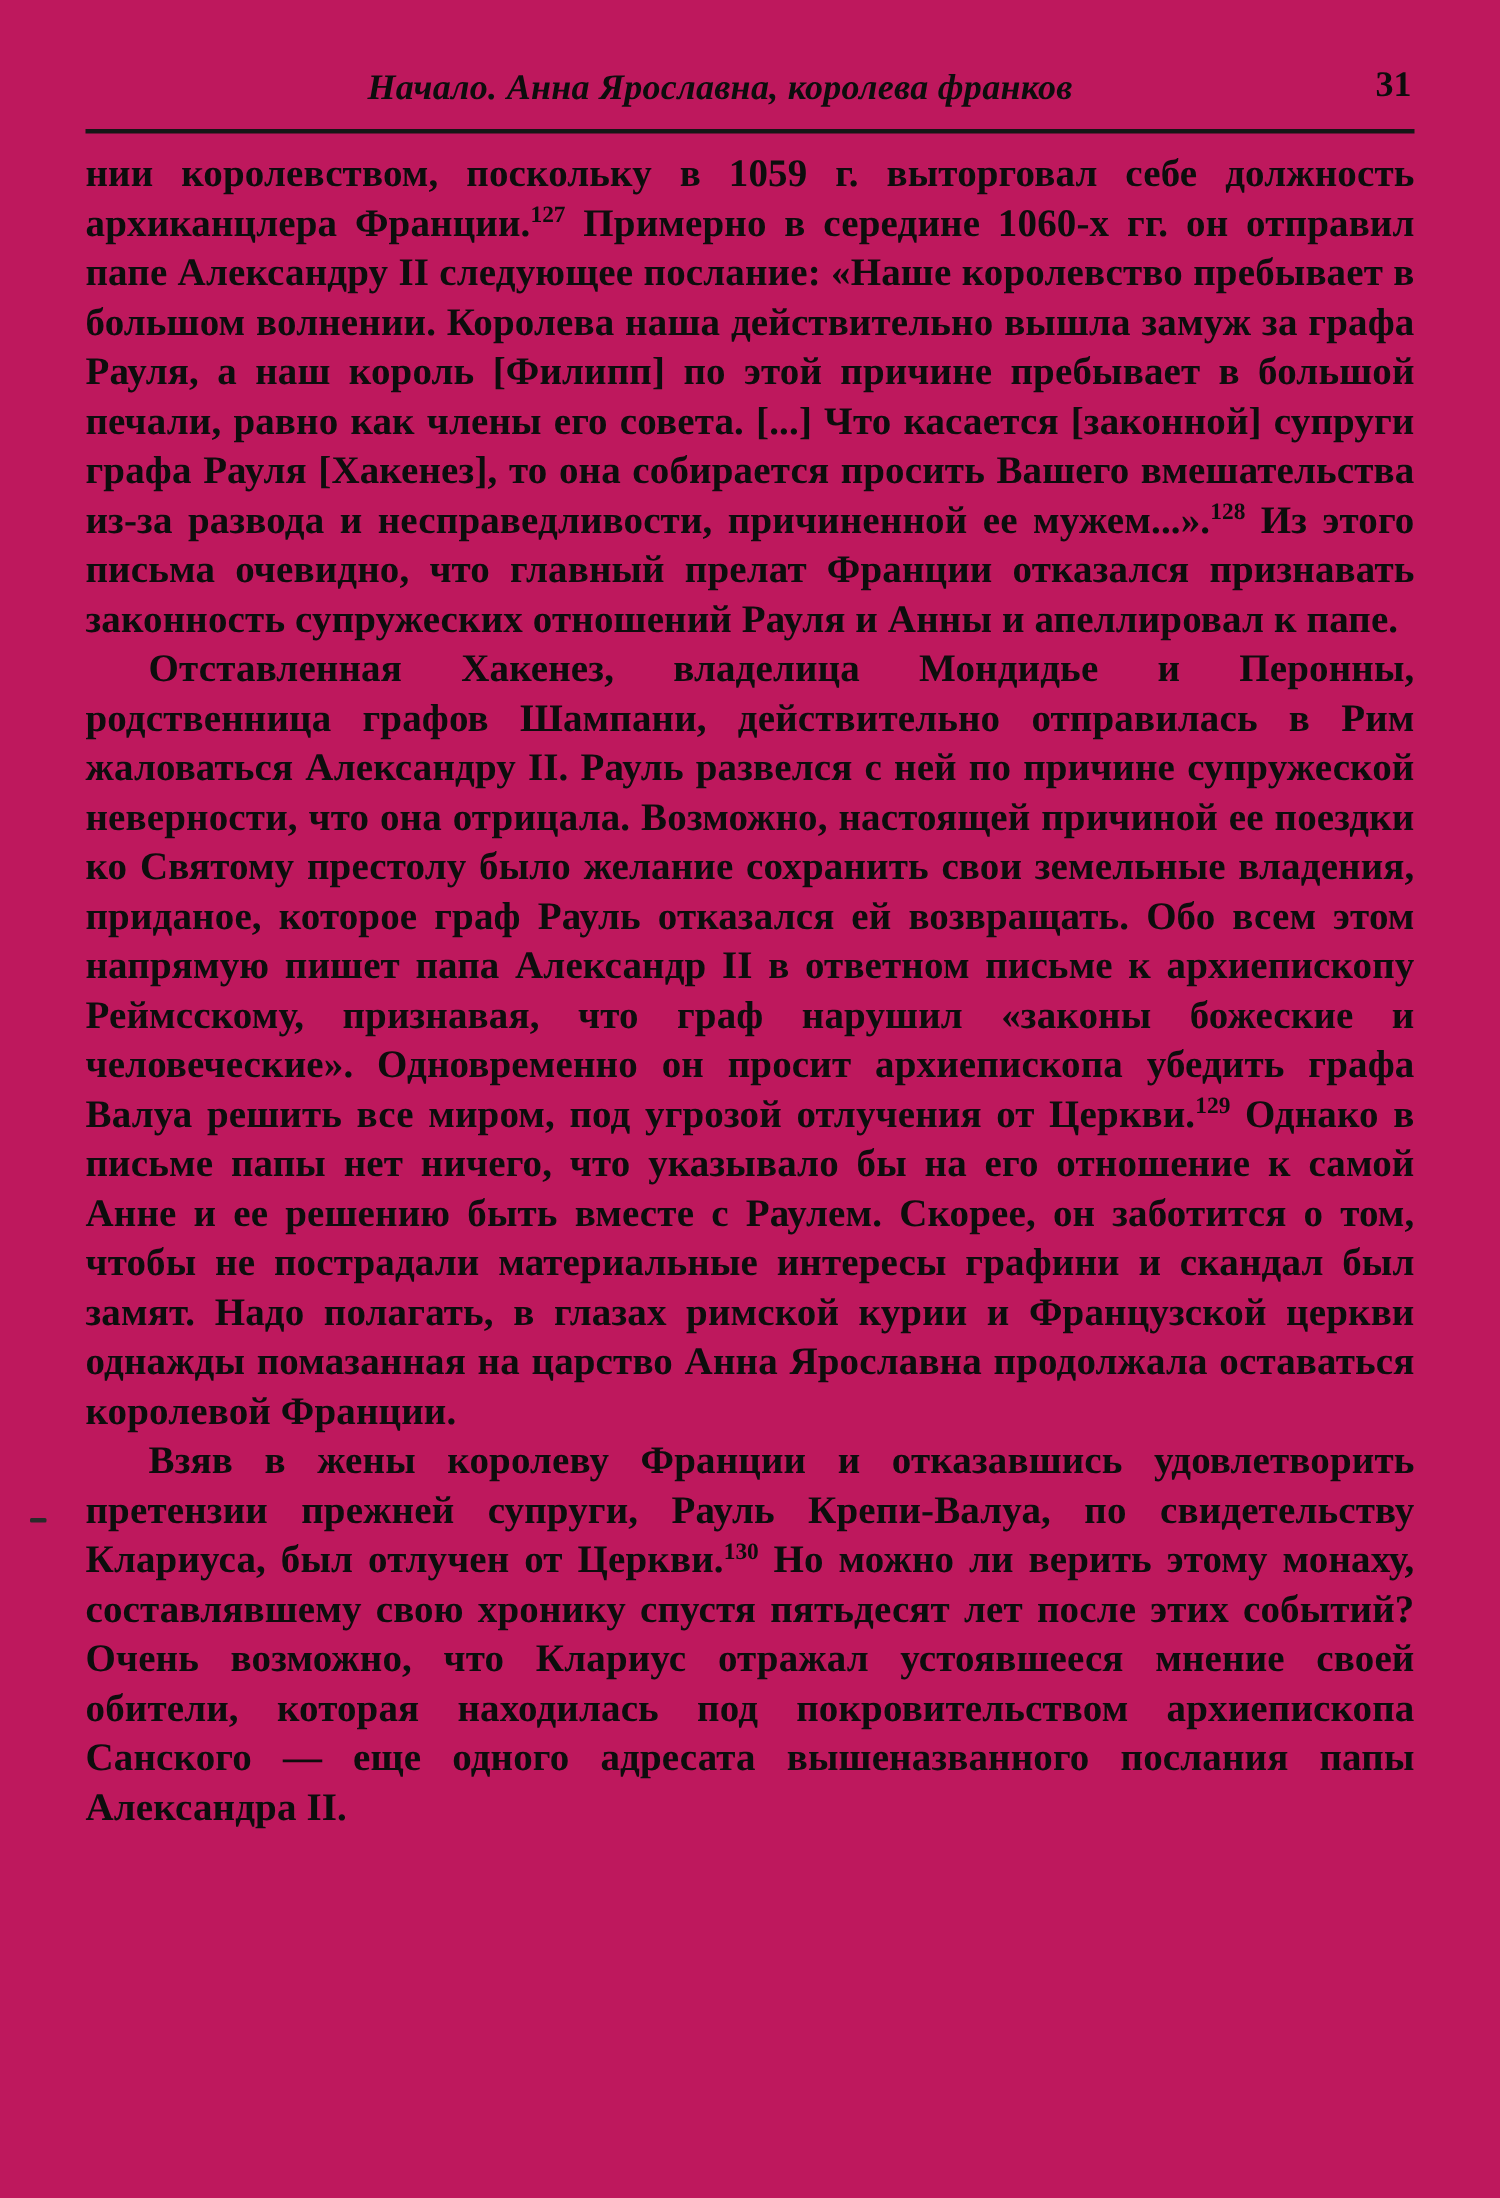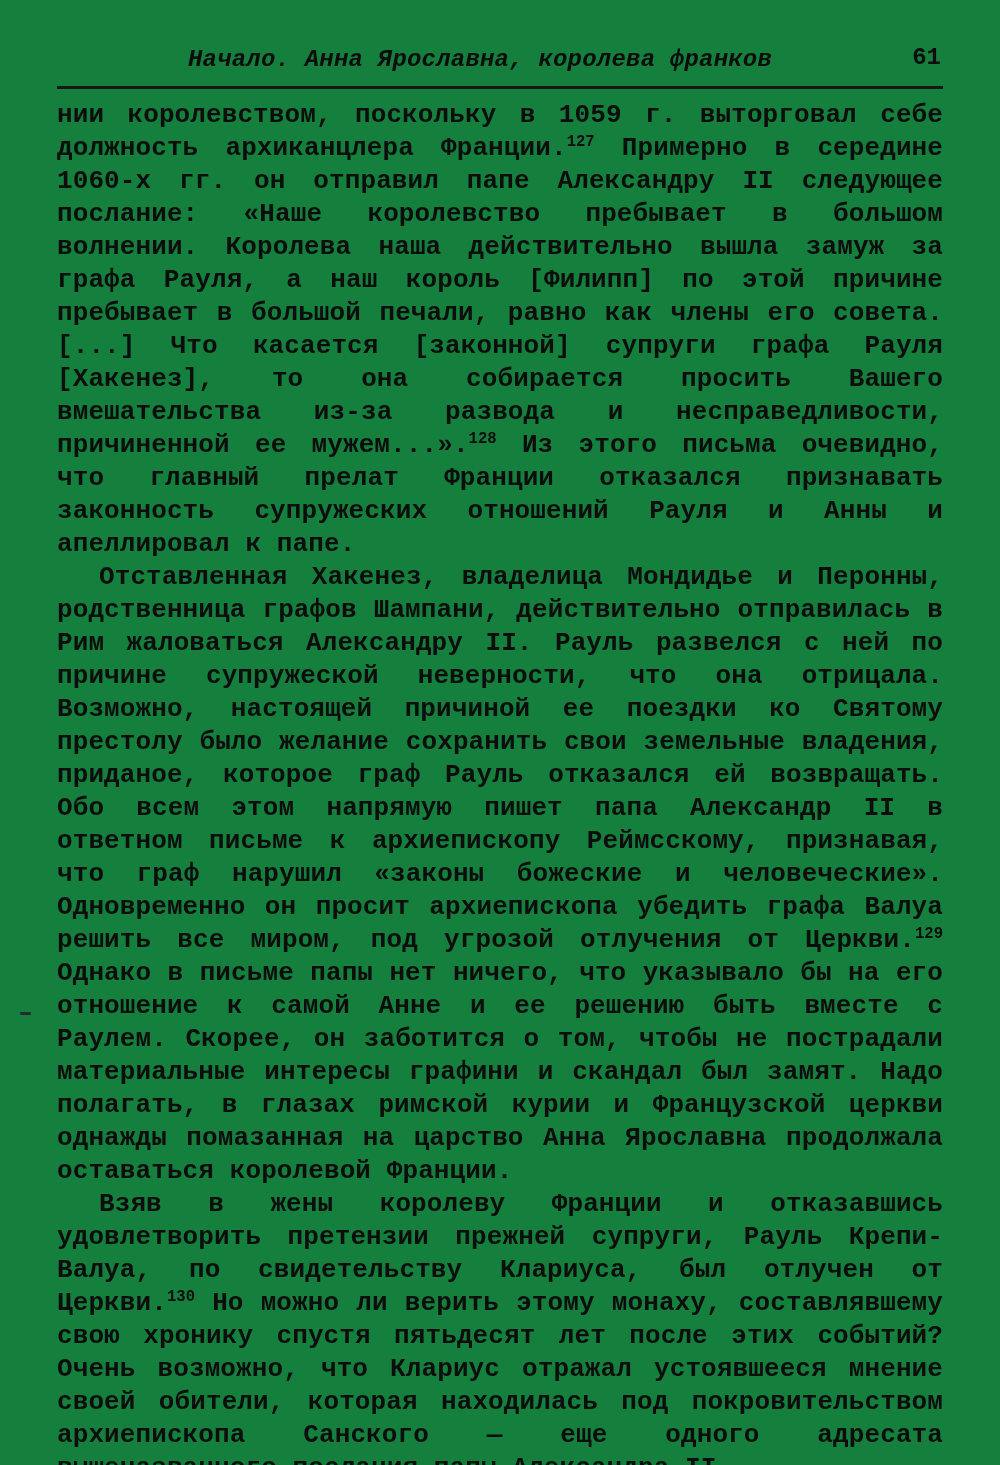--- a/index.html
+++ b/index.html
@@ -5,24 +5,24 @@
   html, body {
     margin: 0;
     padding: 0;
     background: #d8d6d0;
   }
   .page {
     position: relative;
     width: 1000px;
     height: 1465px;
     margin: 0 auto;
-    background: #15803d;
+    background: #be185d;
     box-sizing: border-box;
     padding: 46px 57px 0 57px;
-    font-family: Liberation Mono, monospace;
+    font-family: Liberation Serif, serif;
     color: #0d0d0d;
     overflow: hidden;
   }
   .running-head {
     position: relative;
     height: 34px;
   }
   .head-title {
     display: block;
     text-align: center;
@@ -77,21 +77,21 @@
     border-radius: 1px;
   }
 </style>
 </head>
 <body>
 
 <div class="page">
 
   <header class="running-head">
     <span class="head-title">Начало. Анна Ярославна, королева франков</span>
-    <span class="page-number">61</span>
+    <span class="page-number">31</span>
   </header>
 
   <div class="head-rule"></div>
 
   <main class="body-text">
       <p><span>нии королевством, поскольку в 1059 г. выторговал себе должность архиканцлера Франции.</span><sup class="fnref">127</sup><span> Примерно в середине 1060-х гг. он отправил папе Александру II следующее послание: «Наше королевство пребывает в большом волнении. Королева наша действительно вышла замуж за графа Рауля, а наш король [Филипп] по этой причине пребывает в большой печали, равно как члены его совета. [...] Что касается [законной] супруги графа Рауля [Хакенез], то она собирается просить Вашего вмешательства из-за развода и несправедливости, причиненной ее мужем...».</span><sup class="fnref">128</sup><span> Из этого письма очевидно, что главный прелат Франции отказался признавать законность супружеских отношений Рауля и Анны и апеллировал к папе.</span></p>
       <p class="indent"><span>Отставленная Хакенез, владелица Мондидье и Перонны, родственница графов Шампани, действительно отправилась в Рим жаловаться Александру II. Рауль развелся с ней по причине супружеской неверности, что она отрицала. Возможно, настоящей причиной ее поездки ко Святому престолу было желание сохранить свои земельные владения, приданое, которое граф Рауль отказался ей возвращать. Обо всем этом напрямую пишет папа Александр II в ответном письме к архиепископу Реймсскому, признавая, что граф нарушил «законы божеские и человеческие». Одновременно он просит архиепископа убедить графа Валуа решить все миром, под угрозой отлучения от Церкви.</span><sup class="fnref">129</sup><span> Однако в письме папы нет ничего, что указывало бы на его отношение к самой Анне и ее решению быть вместе с Раулем. Скорее, он заботится о том, чтобы не пострадали материальные интересы графини и скандал был замят. Надо полагать, в глазах римской курии и Французской церкви однажды помазанная на царство Анна Ярославна продолжала оставаться королевой Франции.</span></p>
       <p class="indent"><span>Взяв в жены королеву Франции и отказавшись удовлетворить претензии прежней супруги, Рауль Крепи-Валуа, по свидетельству Клариуса, был отлучен от Церкви.</span><sup class="fnref">130</sup><span> Но можно ли верить этому монаху, составлявшему свою хронику спустя пятьдесят лет после этих событий? Очень возможно, что Клариус отражал устоявшееся мнение своей обители, которая находилась под покровительством архиепископа Санского — еще одного адресата вышеназванного послания папы Александра II.</span></p>
     </main>
 

